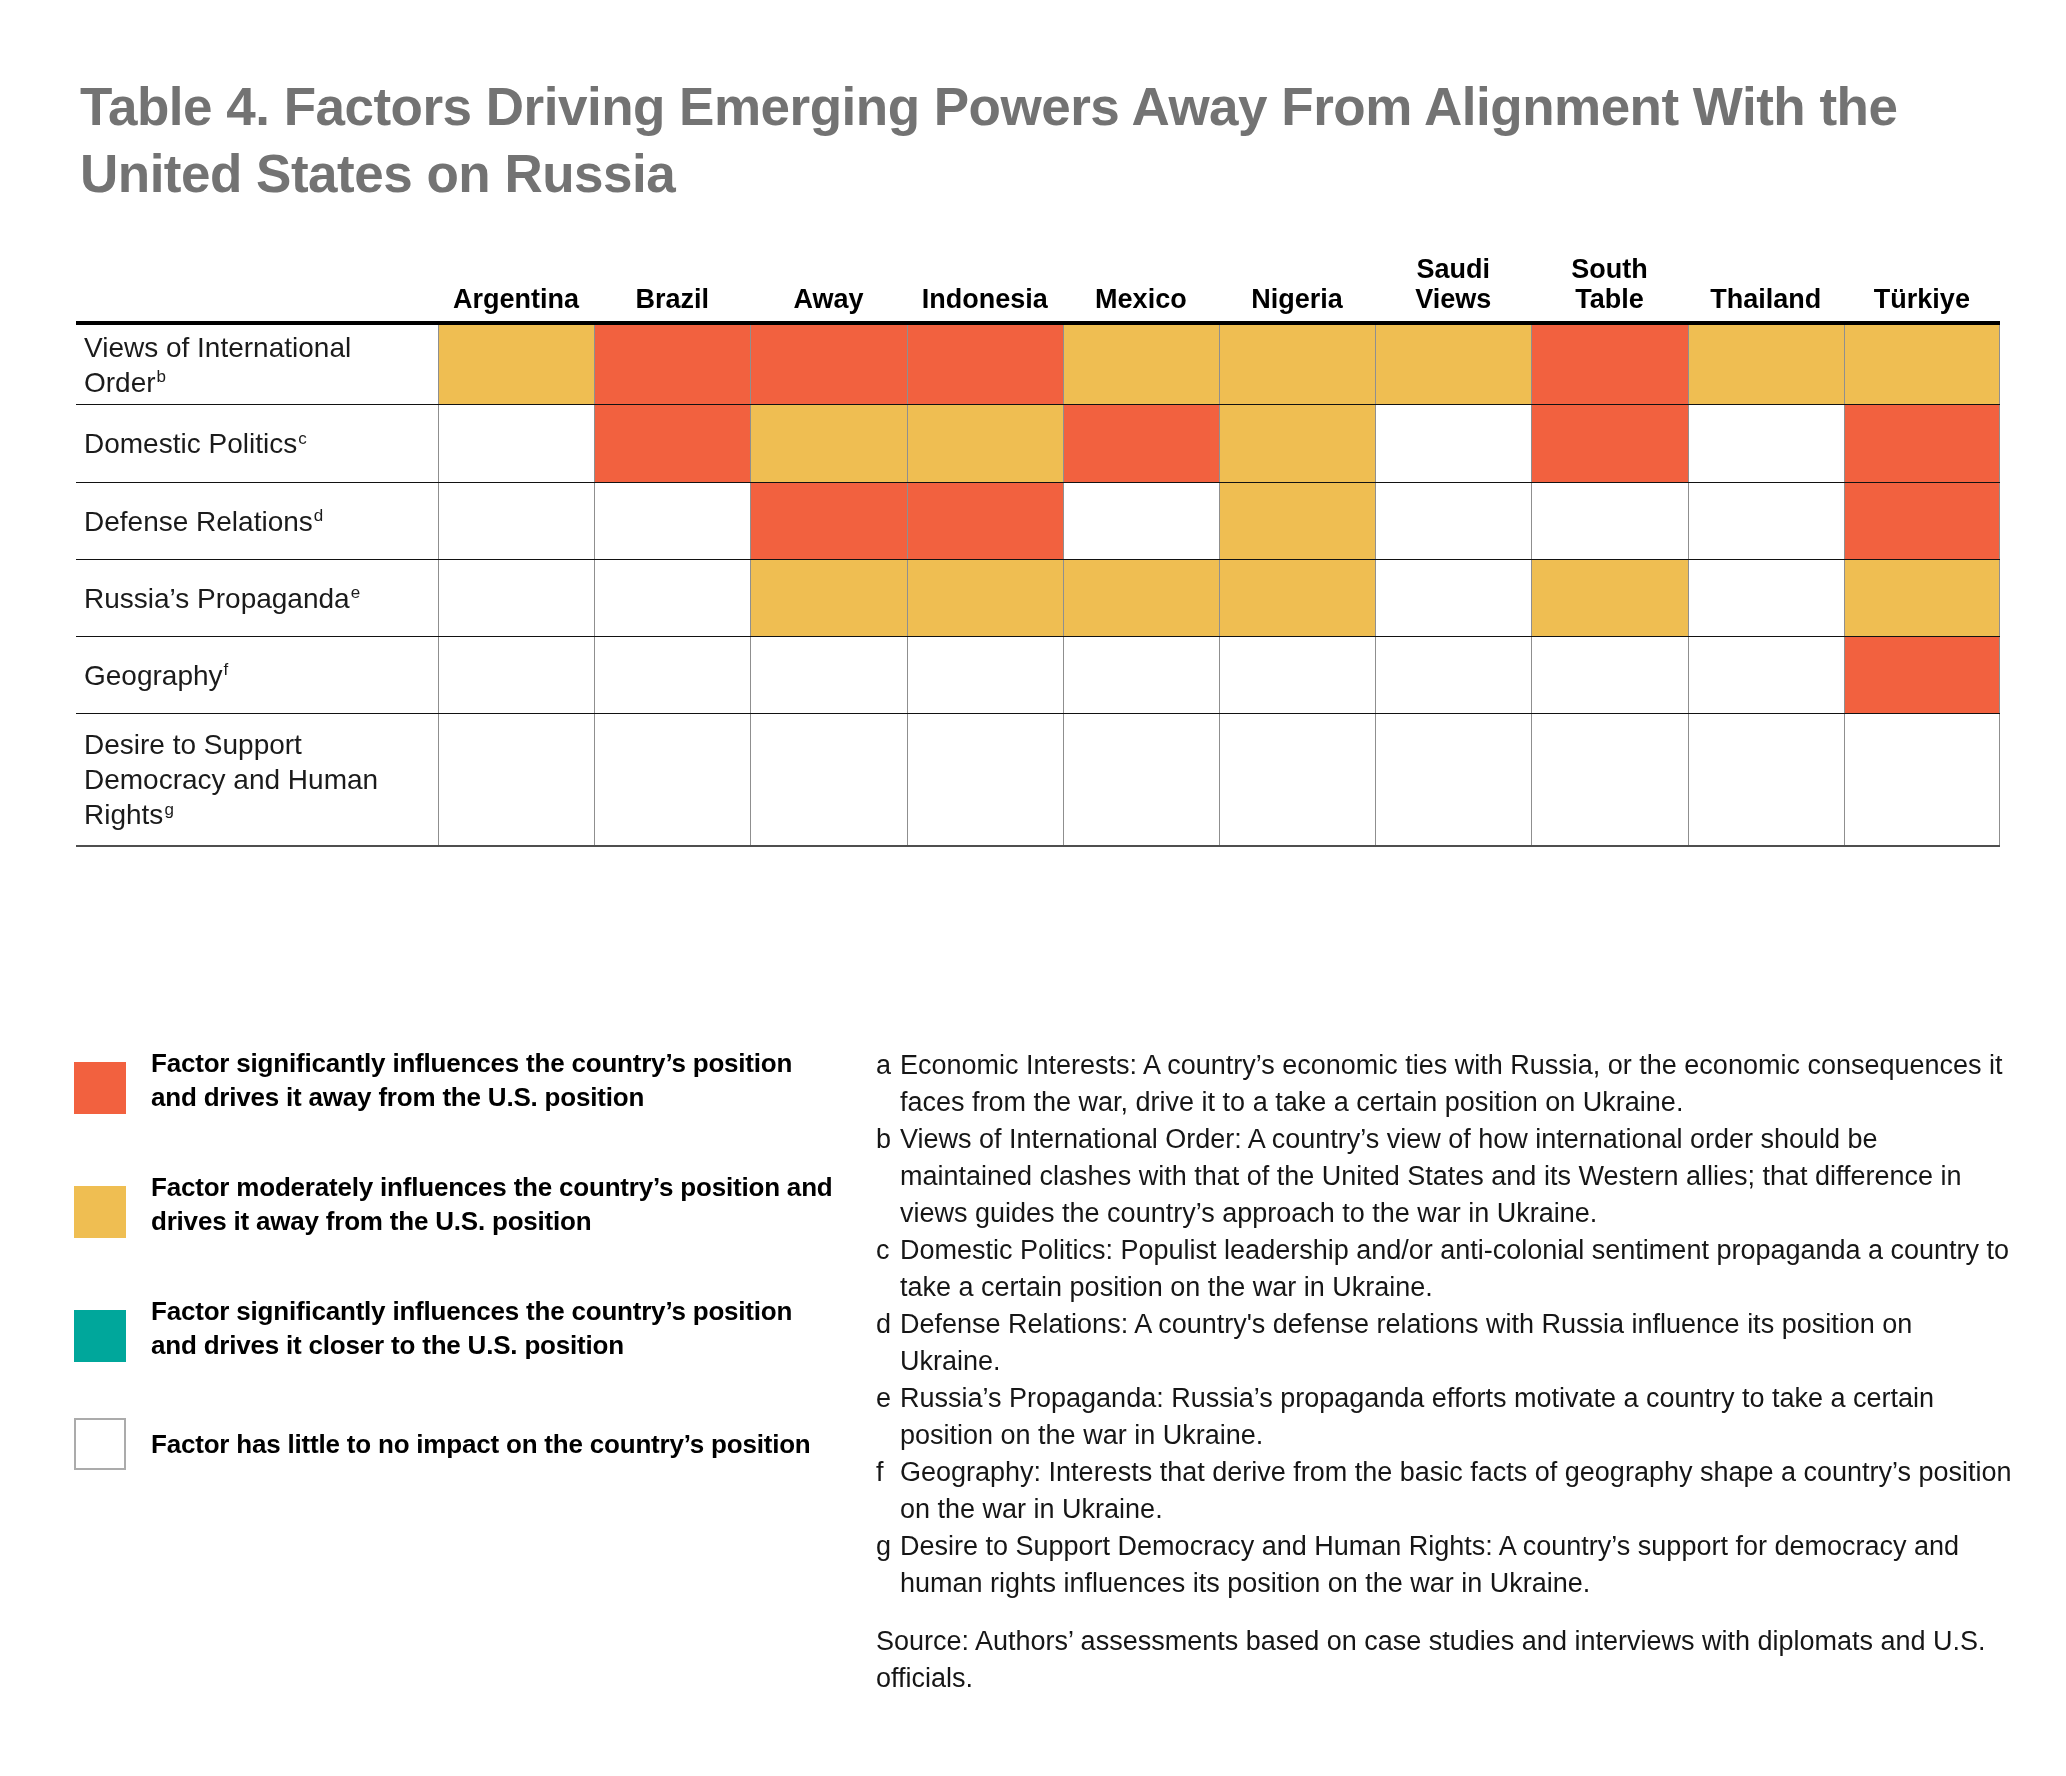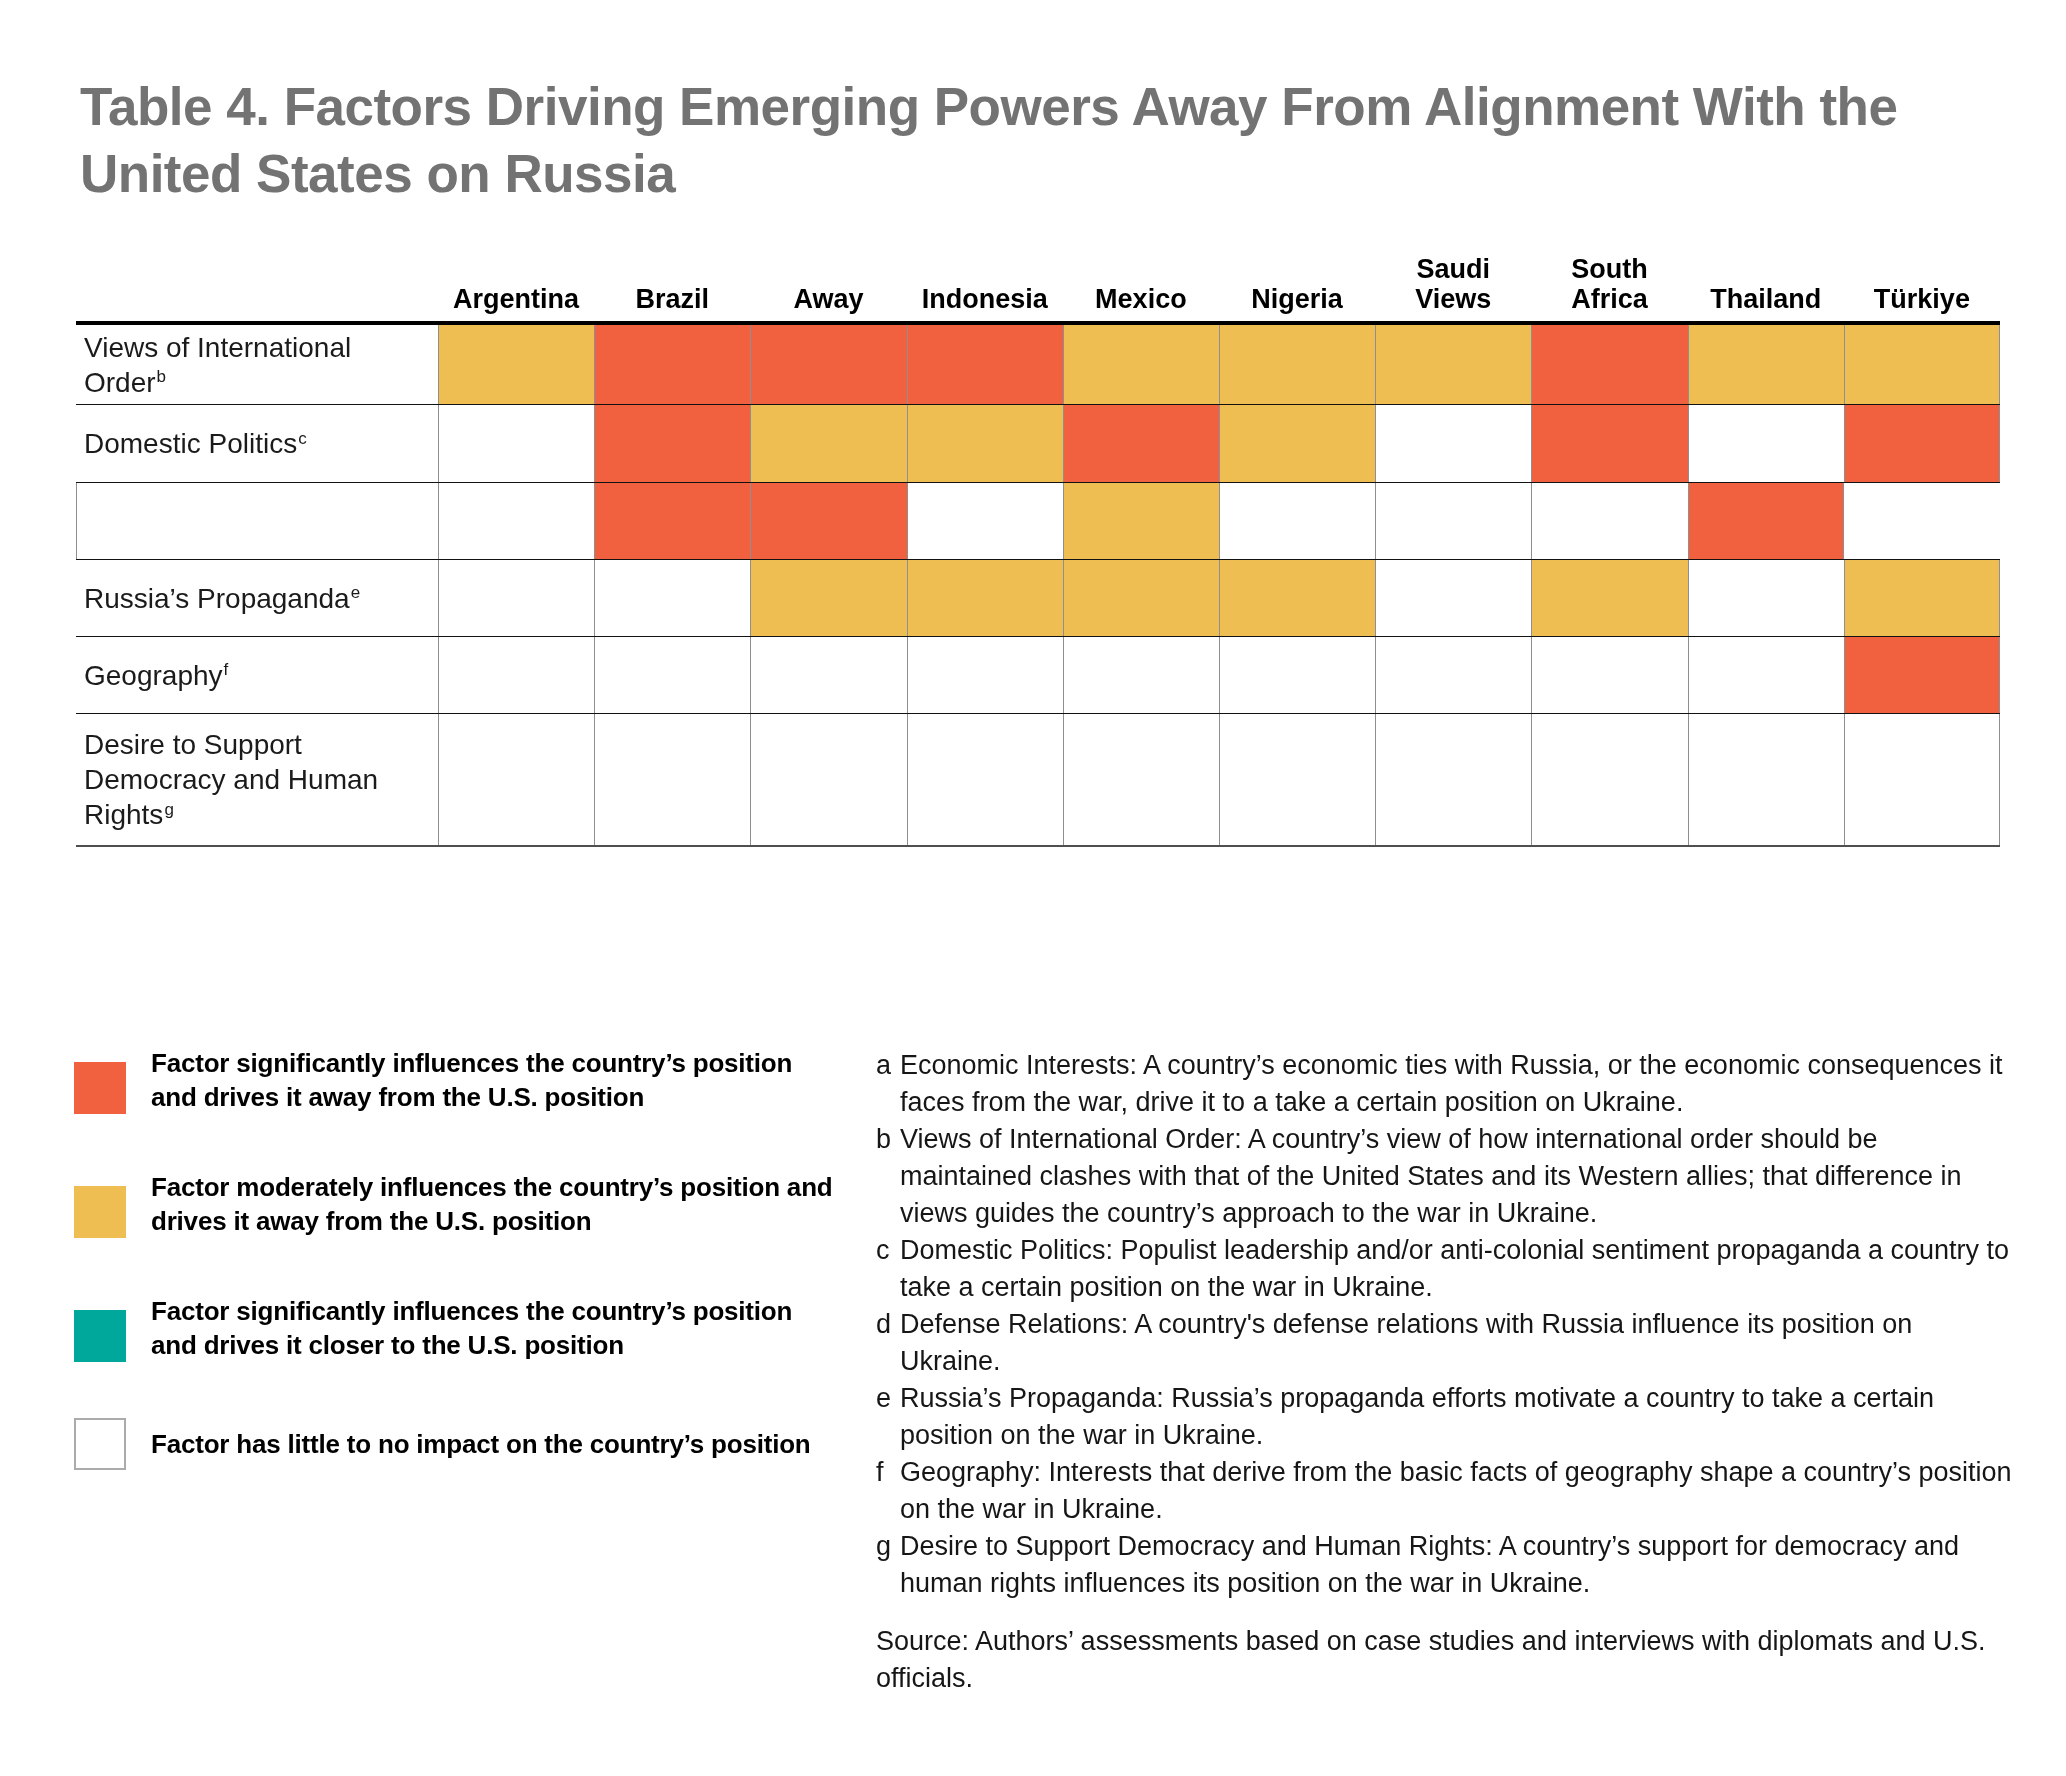--- a/index.html
+++ b/index.html
@@ -73,21 +73,21 @@
 <div class="table-wrap">
   <div class="thead">
       <div class="th-spacer"></div>
       <div class="th">Argentina</div>
       <div class="th">Brazil</div>
       <div class="th">Away</div>
       <div class="th">Indonesia</div>
       <div class="th">Mexico</div>
       <div class="th">Nigeria</div>
       <div class="th">Saudi Views</div>
-      <div class="th">South Africa</div>
+      <div class="th">South Table</div>
       <div class="th">Thailand</div>
       <div class="th">Türkiye</div>
     </div>
   <div class="tbody">
       <div class="trow r1">
         <div class="rowlabel">
           <span class="labtext">Views of International Order<span class="suplet">b</span></span>
         </div>
         <div class="cell" style="background-color: rgb(239, 190, 82);"></div>
         <div class="cell" style="background-color: rgb(242, 97, 63);"></div>
@@ -109,20 +109,23 @@
         <div class="cell" style="background-color: rgb(239, 190, 82);"></div>
         <div class="cell" style="background-color: rgb(239, 190, 82);"></div>
         <div class="cell" style="background-color: rgb(242, 97, 63);"></div>
         <div class="cell" style="background-color: rgb(239, 190, 82);"></div>
         <div class="cell" style="background-color: rgb(255, 255, 255);"></div>
         <div class="cell" style="background-color: rgb(242, 97, 63);"></div>
         <div class="cell" style="background-color: rgb(255, 255, 255);"></div>
         <div class="cell" style="background-color: rgb(242, 97, 63);"></div>
       </div>
       <div class="trow r3">
+        <div class="rowlabel">
+          <span class="labtext">Defense Relations<span class="suplet">d</span></span>
+        </div>
         <div class="cell" style="background-color: rgb(255, 255, 255);"></div>
         <div class="cell" style="background-color: rgb(255, 255, 255);"></div>
         <div class="cell" style="background-color: rgb(242, 97, 63);"></div>
         <div class="cell" style="background-color: rgb(242, 97, 63);"></div>
         <div class="cell" style="background-color: rgb(255, 255, 255);"></div>
         <div class="cell" style="background-color: rgb(239, 190, 82);"></div>
         <div class="cell" style="background-color: rgb(255, 255, 255);"></div>
         <div class="cell" style="background-color: rgb(255, 255, 255);"></div>
         <div class="cell" style="background-color: rgb(255, 255, 255);"></div>
         <div class="cell" style="background-color: rgb(242, 97, 63);"></div>

